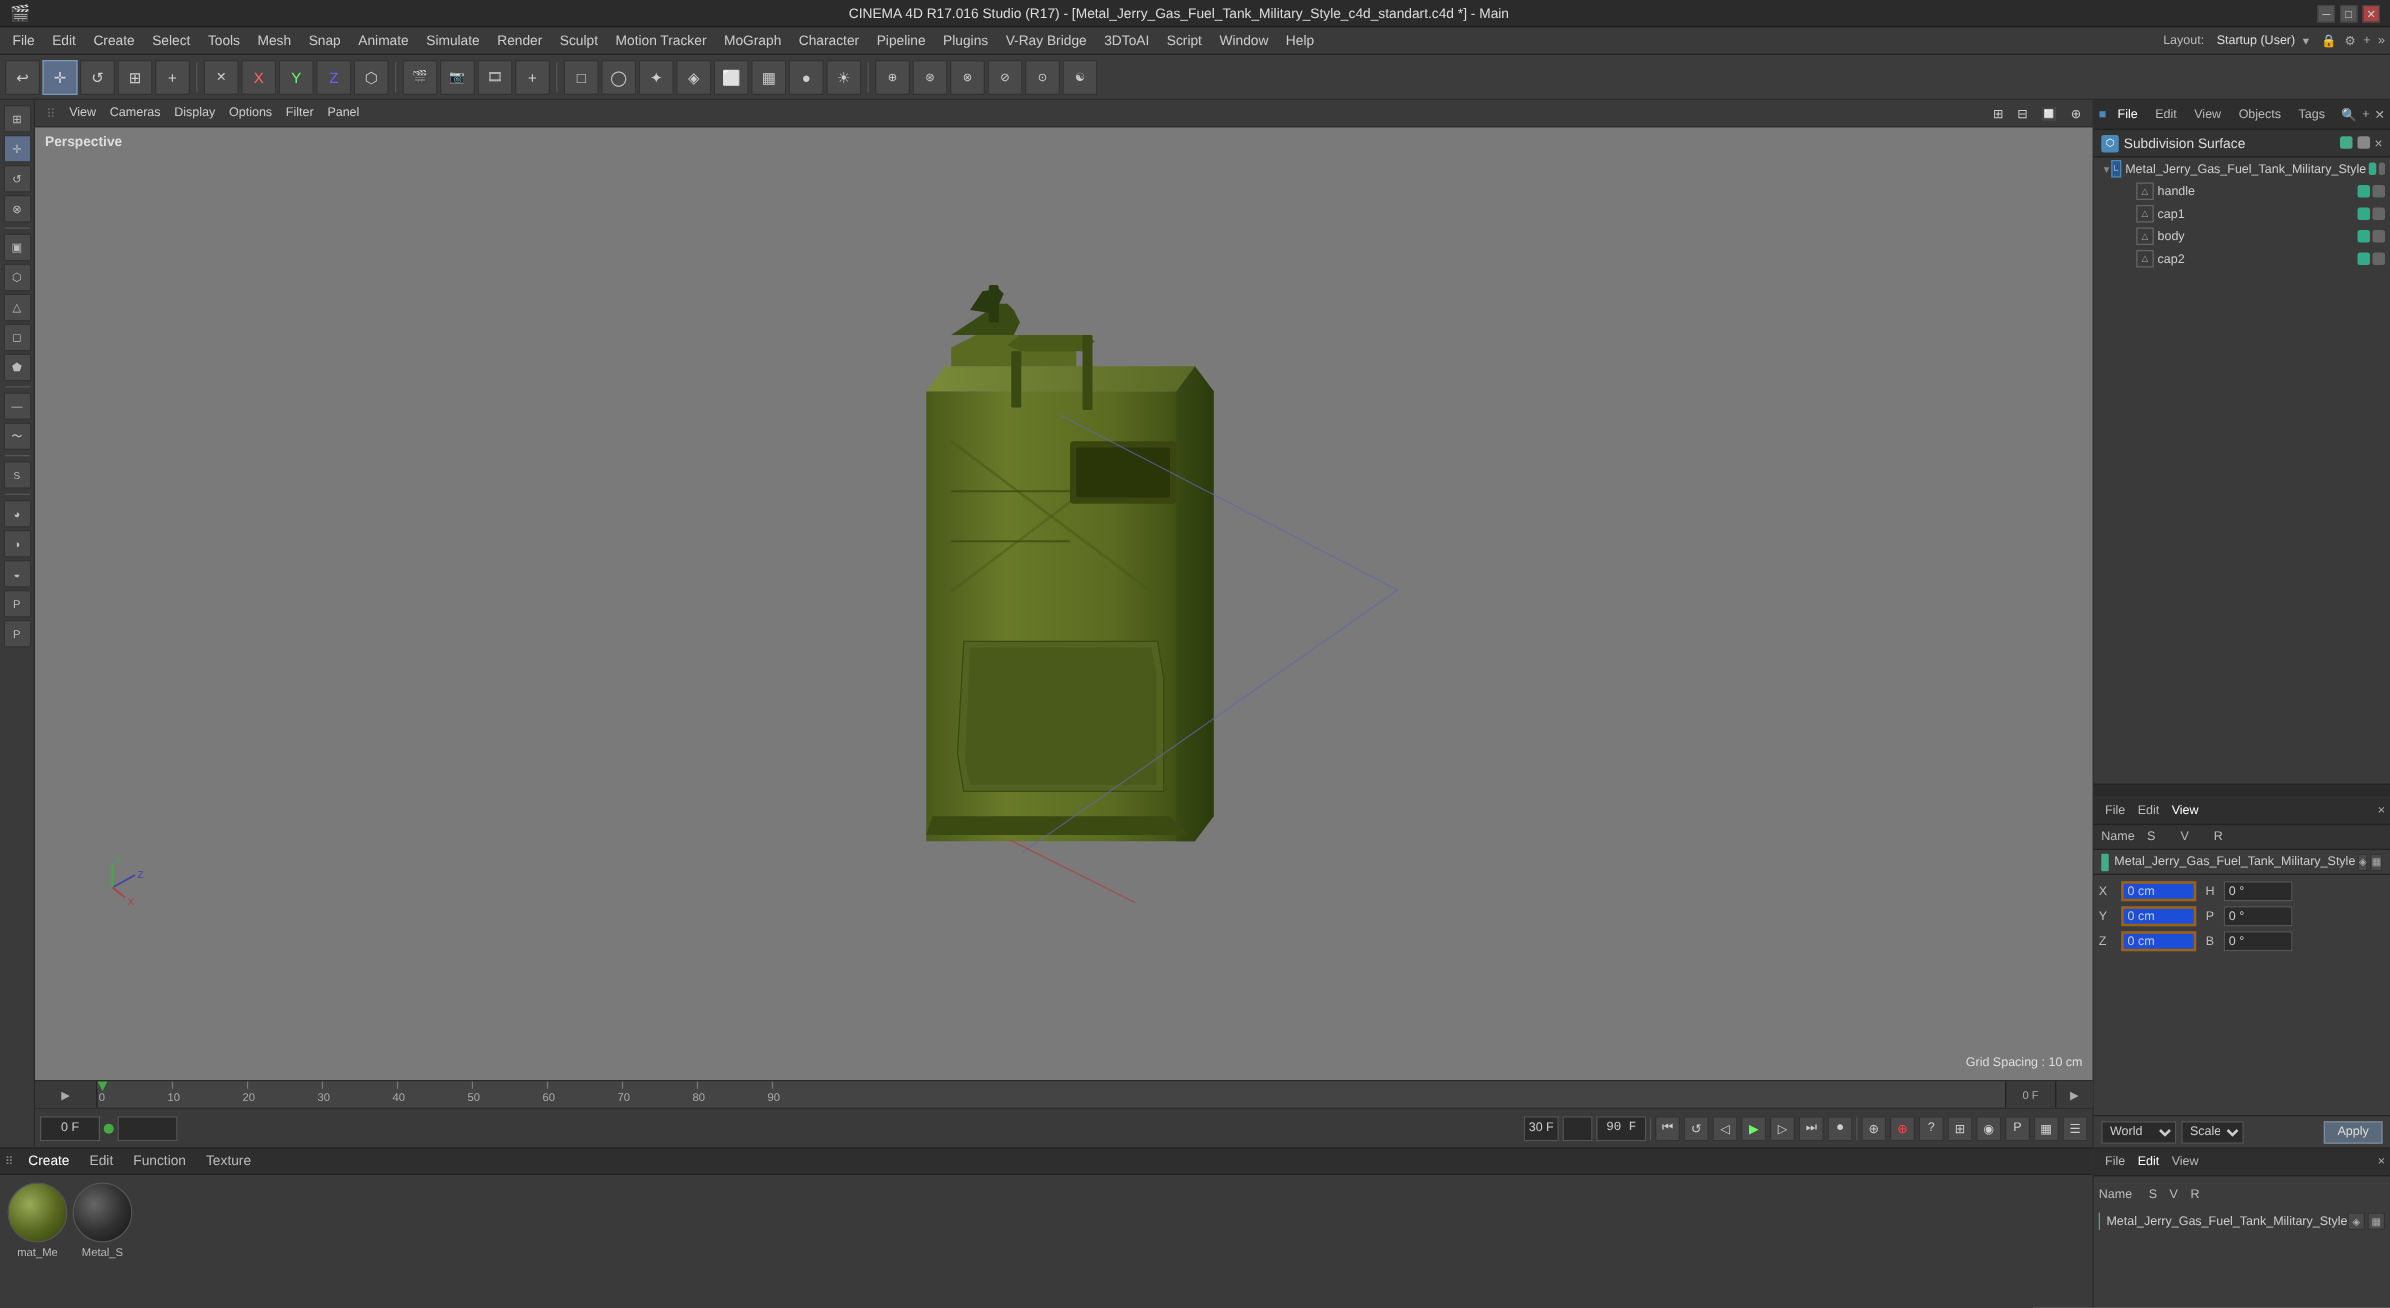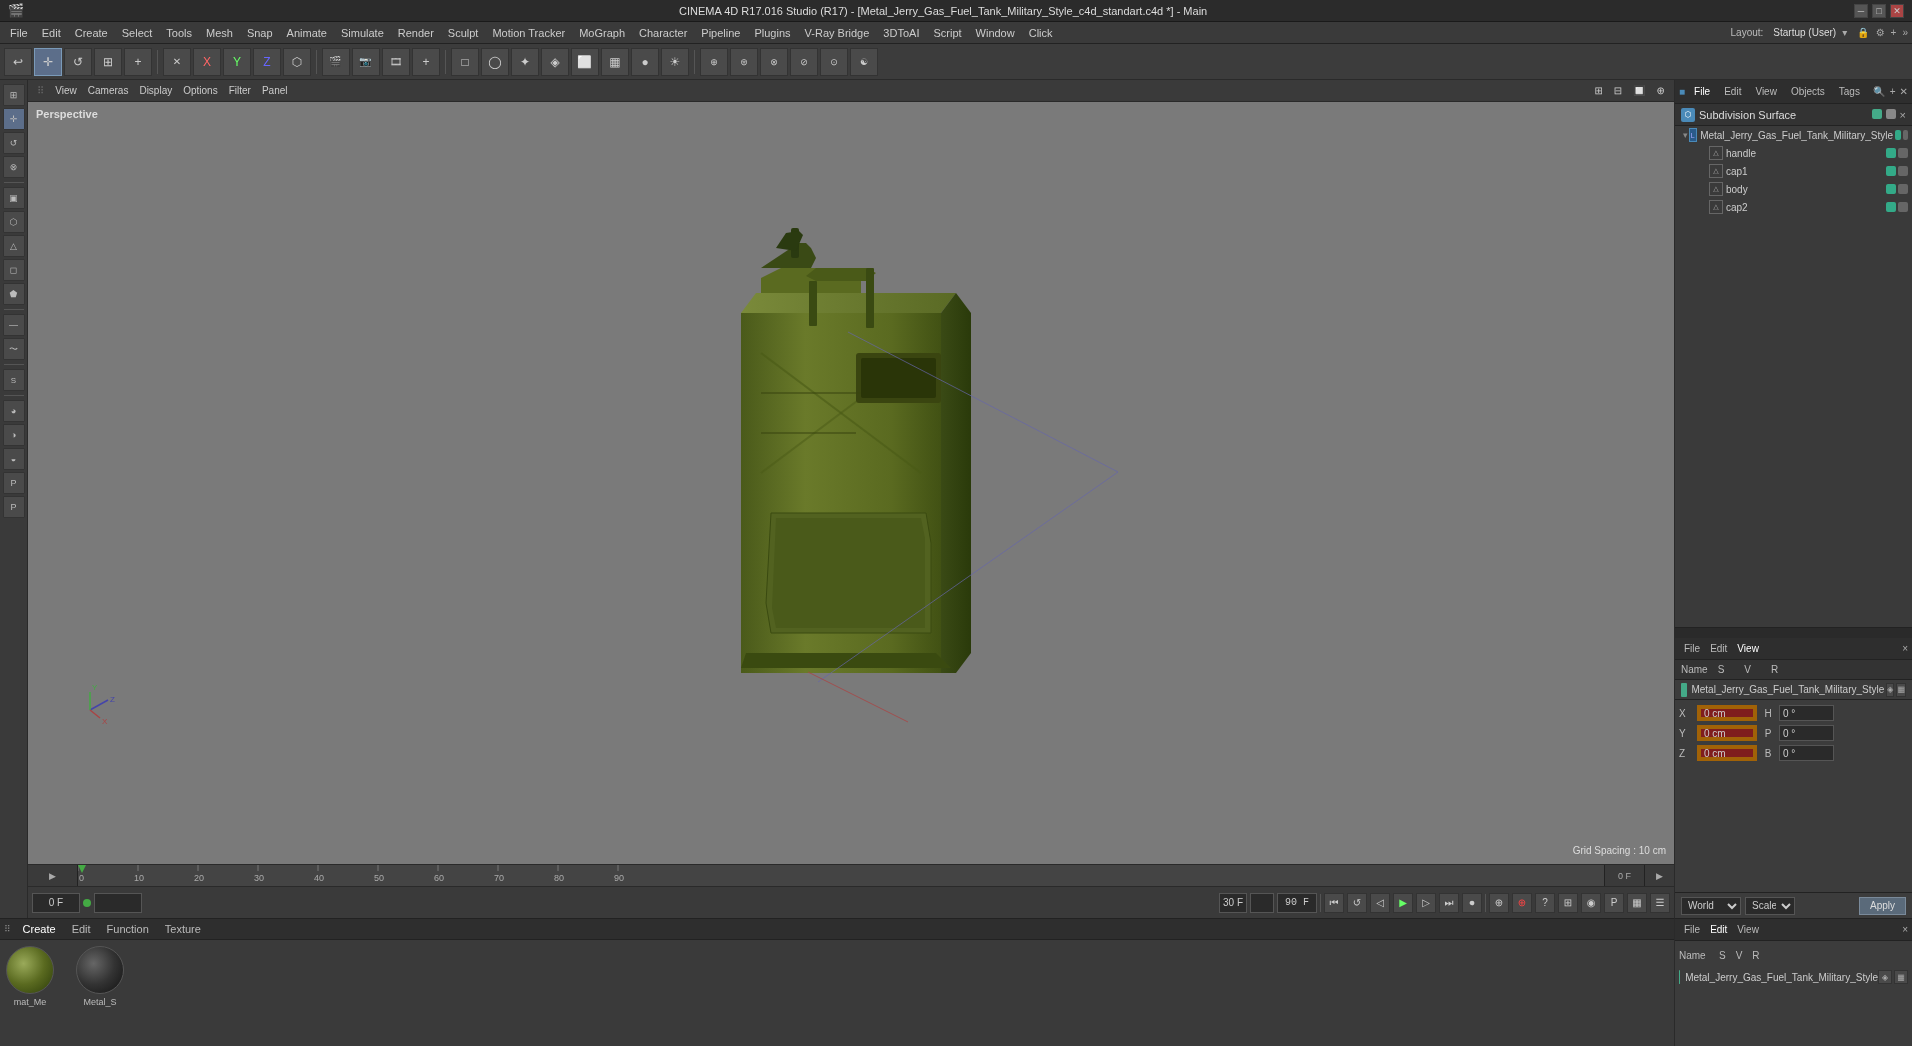--- a/index.html
+++ b/index.html
@@ -312,22 +312,22 @@
       height: 18px;
     }
     .coord-axis {
       width: 14px;
       font-size: 10px;
       color: #bbb;
     }
     .coord-field {
       width: 60px;
       height: 16px;
-      background: #7f1d1d;
-      border: 4px solid #a16207;
+      background: #1d4ed8;
+      border: 2px solid #a16207;
       color: #ccc;
       font-size: 10px;
       padding: 0 3px;
     }
     .coord-mid-label {
       width: 14px;
       font-size: 10px;
       color: #bbb;
       text-align: center;
     }
@@ -401,21 +401,21 @@
       border-bottom: 1px solid #222;
       border-top: 1px solid #222;
     }
     .mat-tab { padding: 2px 8px; font-size: 11px; color: #bbb; cursor: pointer; }
     .mat-tab.active { color: #fff; }
 
     #mat-content {
       flex: 1;
       padding: 6px;
       display: flex;
-      gap: 22px;
+      gap: 4px;
       align-items: flex-start;
     }
 
     .mat-sphere-wrap {
       display: flex;
       flex-direction: column;
       align-items: center;
       gap: 3px;
     }
     .mat-sphere {
@@ -512,21 +512,21 @@
     <span class="menu-item">Sculpt</span>
     <span class="menu-item">Motion Tracker</span>
     <span class="menu-item">MoGraph</span>
     <span class="menu-item">Character</span>
     <span class="menu-item">Pipeline</span>
     <span class="menu-item">Plugins</span>
     <span class="menu-item">V-Ray Bridge</span>
     <span class="menu-item">3DToAI</span>
     <span class="menu-item">Script</span>
     <span class="menu-item">Window</span>
-    <span class="menu-item">Click</span>
+    <span class="menu-item">Help</span>
     <span style="flex:1"></span>
     <span style="font-size:10px; color:#bbb; margin-right:8px;">Layout:</span>
     <span style="font-size:10px; color:#ddd;">Startup (User)</span>
     <span style="font-size:10px; color:#aaa; margin-left:4px;">▾</span>
     <span style="font-size:10px; margin-left:8px; color:#aaa;">🔒</span>
     <span style="font-size:10px; margin-left:4px; color:#aaa;">⚙</span>
     <span style="font-size:10px; margin-left:4px; color:#aaa;">+</span>
     <span style="font-size:10px; margin-left:4px; color:#aaa;">»</span>
   </div>
 

